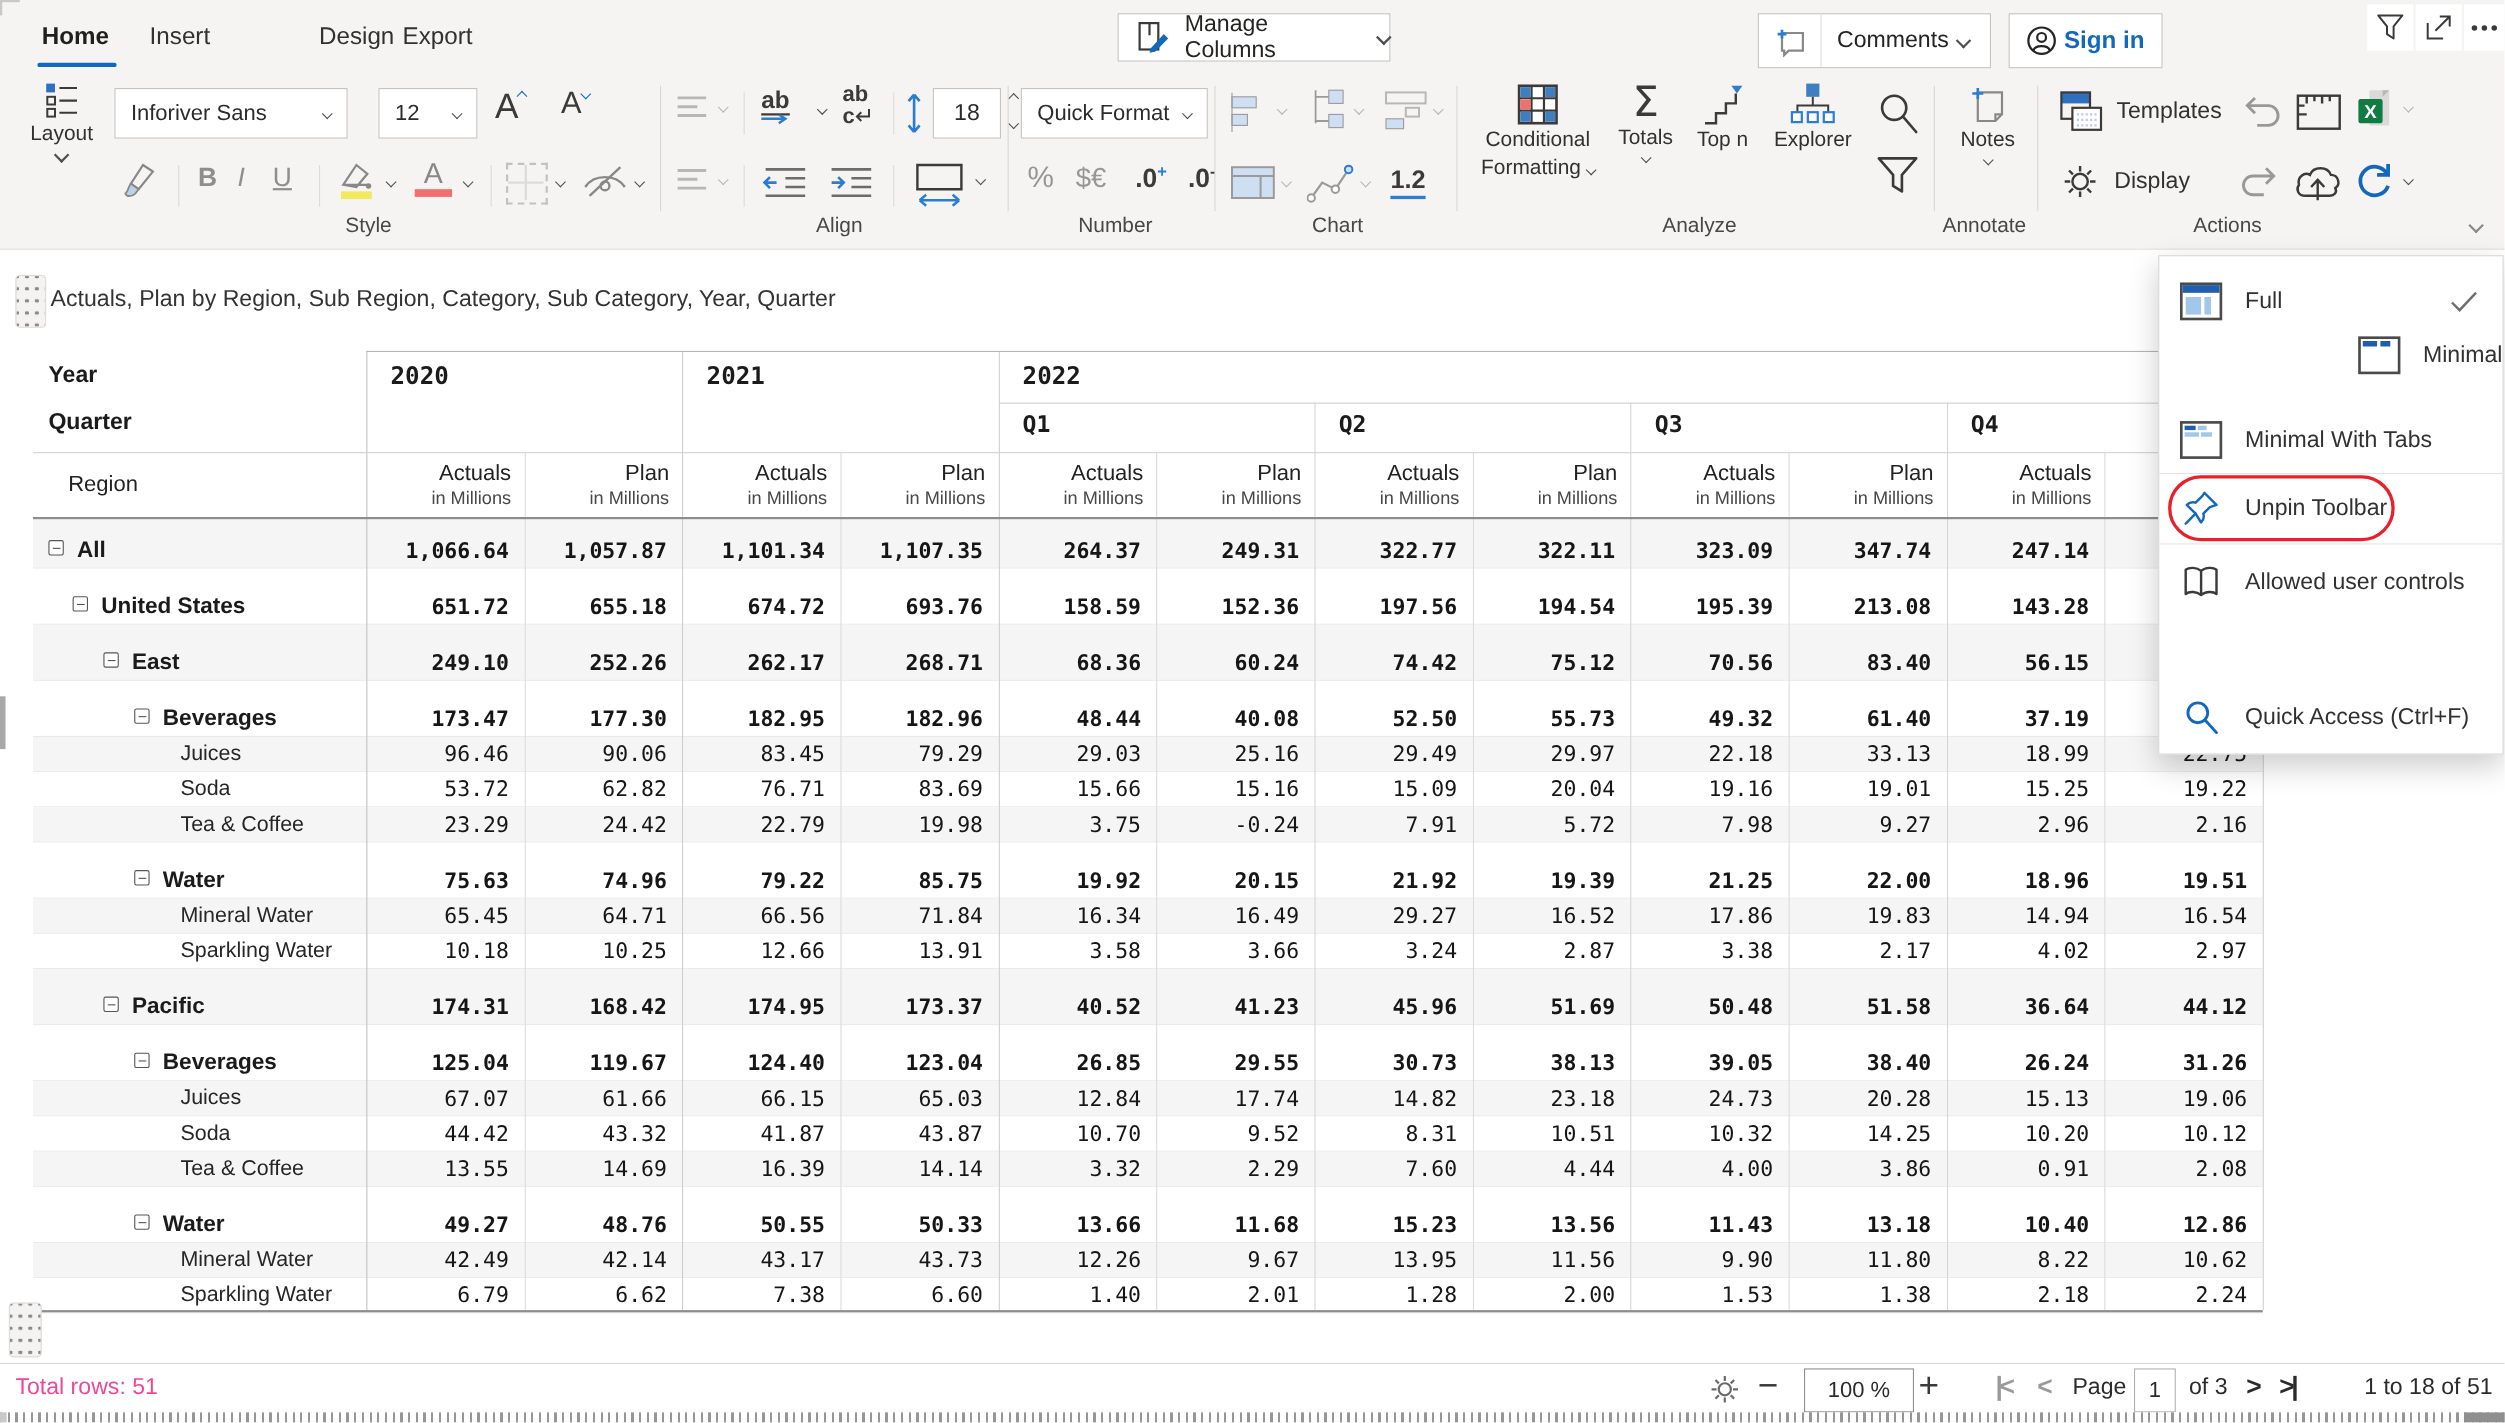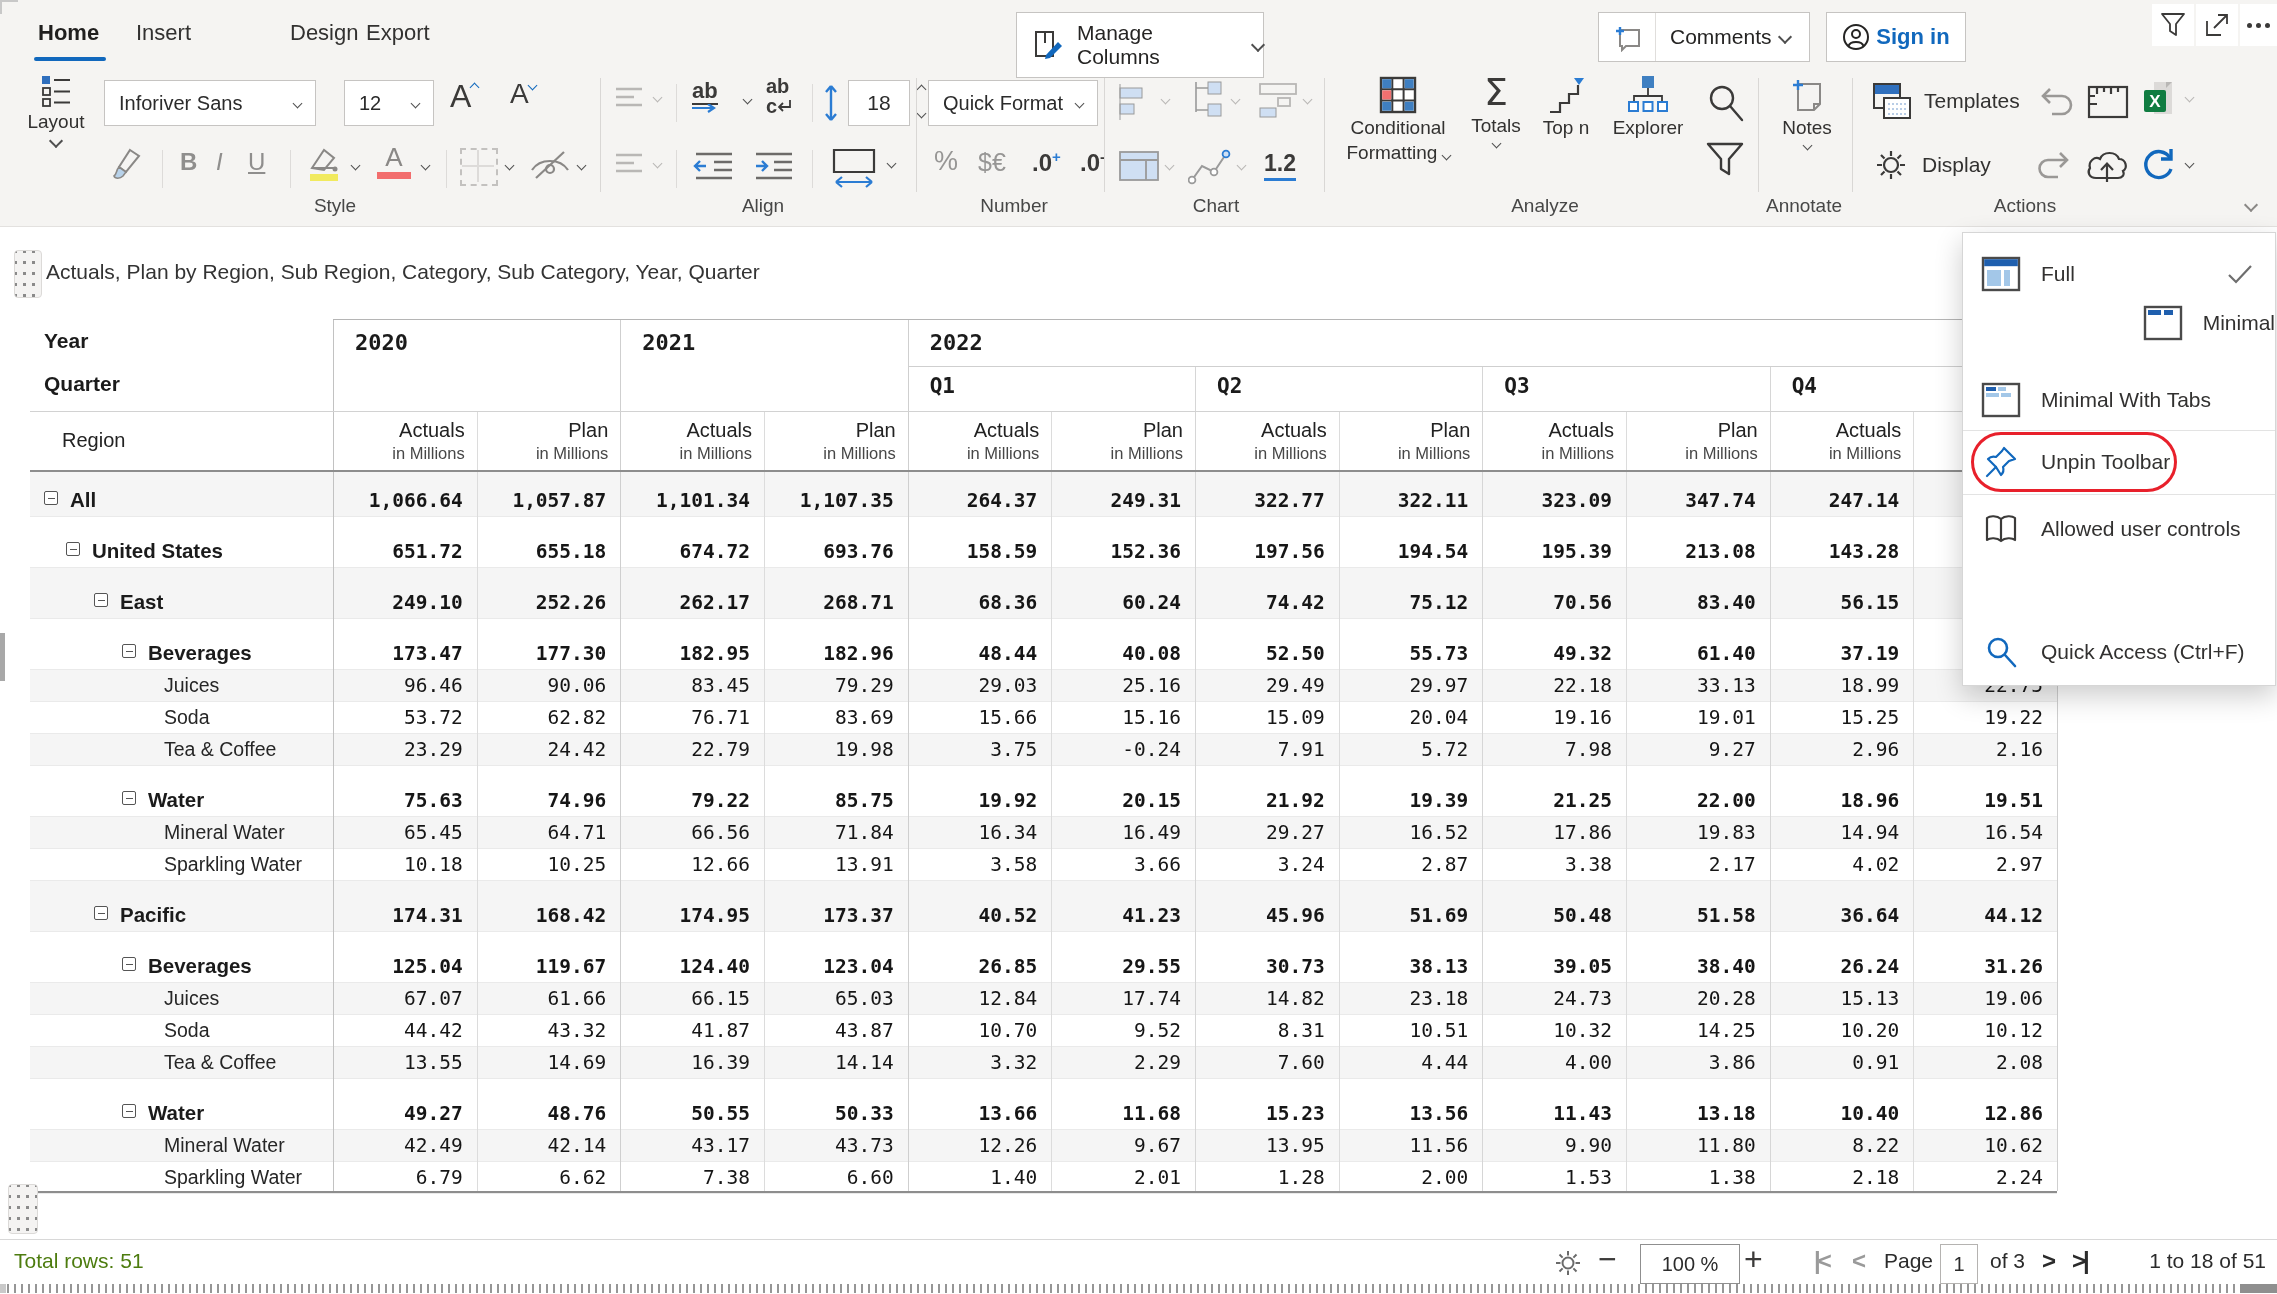--- a/index.html
+++ b/index.html
@@ -43,21 +43,21 @@
 
 <div class="ribbon">
   <div class="ab" style="left:0;top:0;width:16px;height:12px;border-left:2px solid #c8c8c8;border-top:2px solid #c8c8c8;"></div>
 
   <span class="tab active" style="left:38px;">Home</span>
   <span class="tab" style="left:136px;">Insert</span>
   <span class="tab" style="left:246px;margin-left:44px;">Design</span>
   <span class="tab" style="left:366px;">Export</span>
   <div class="tabline" style="left:34px;width:72px;"></div>
 
-  <div class="combo" style="left:1016px;top:12px;width:248px;height:66px;justify-content:flex-start;padding-left:16px;gap:12px;">
+  <div class="combo" style="left:1016px;top:12px;width:248px;height:44px;justify-content:flex-start;padding-left:16px;gap:12px;">
     <span>
       <svg width="32" height="32" viewBox="0 0 32 32" fill="none">
             <rect x="3" y="3" width="17" height="24" stroke="#3b3a39" stroke-width="2"></rect>
             <path d="M12 3 V14" stroke="#3b3a39" stroke-width="2"></path>
             <path d="M13 26 L25 13 L29 17 L17 29 L12 30 Z" fill="#1168bd"></path>
           </svg>
     </span>
     <span style="font-size:21px;color:#252423;">Manage Columns</span>
     <span class="cv" style="margin-left:6px;"></span>
   </div>
@@ -797,21 +797,21 @@
             <circle cx="14" cy="13" r="9"></circle>
             <path d="M21 20 L31 31" stroke-linecap="round"></path>
           </svg>
     </span>
     <span class="mlabel">Quick Access (Ctrl+F)</span>
   </div>
 </div>
 
 <div class="status">
   <div class="ab" style="left:0;top:0;width:2277px;height:1px;background:#d8d8d8;"></div>
-  <div class="ab" style="left:14px;top:10px;font-size:21px;color:#4d7c0f;">Total rows: 51</div>
+  <div class="ab" style="left:14px;top:10px;font-size:21px;color:#ec4899;">Total rows: 51</div>
   <div class="ab" style="left:1554px;top:10px;">
     <svg width="28" height="28" viewBox="0 0 28 28" fill="none" stroke="#6a6a6a" stroke-width="2">
           <circle cx="14" cy="14" r="5.5"></circle>
           <path d="M14 2 V6.5 M14 21.5 V26 M2 14 H6.5 M21.5 14 H26 M5.5 5.5 L8.6 8.6 M19.4 19.4 L22.5 22.5 M22.5 5.5 L19.4 8.6 M8.6 19.4 L5.5 22.5"></path>
         </svg>
   </div>
   <div class="ab" style="left:1598px;top:2px;font-size:32px;color:#3b3a39;">−</div>
   <div class="whitebox ab" style="left:1640px;top:5px;width:100px;height:40px;border-color:#8f8f8f;font-size:20px;color:#2b2b2b;">
         <span>100 %</span>
       </div>

